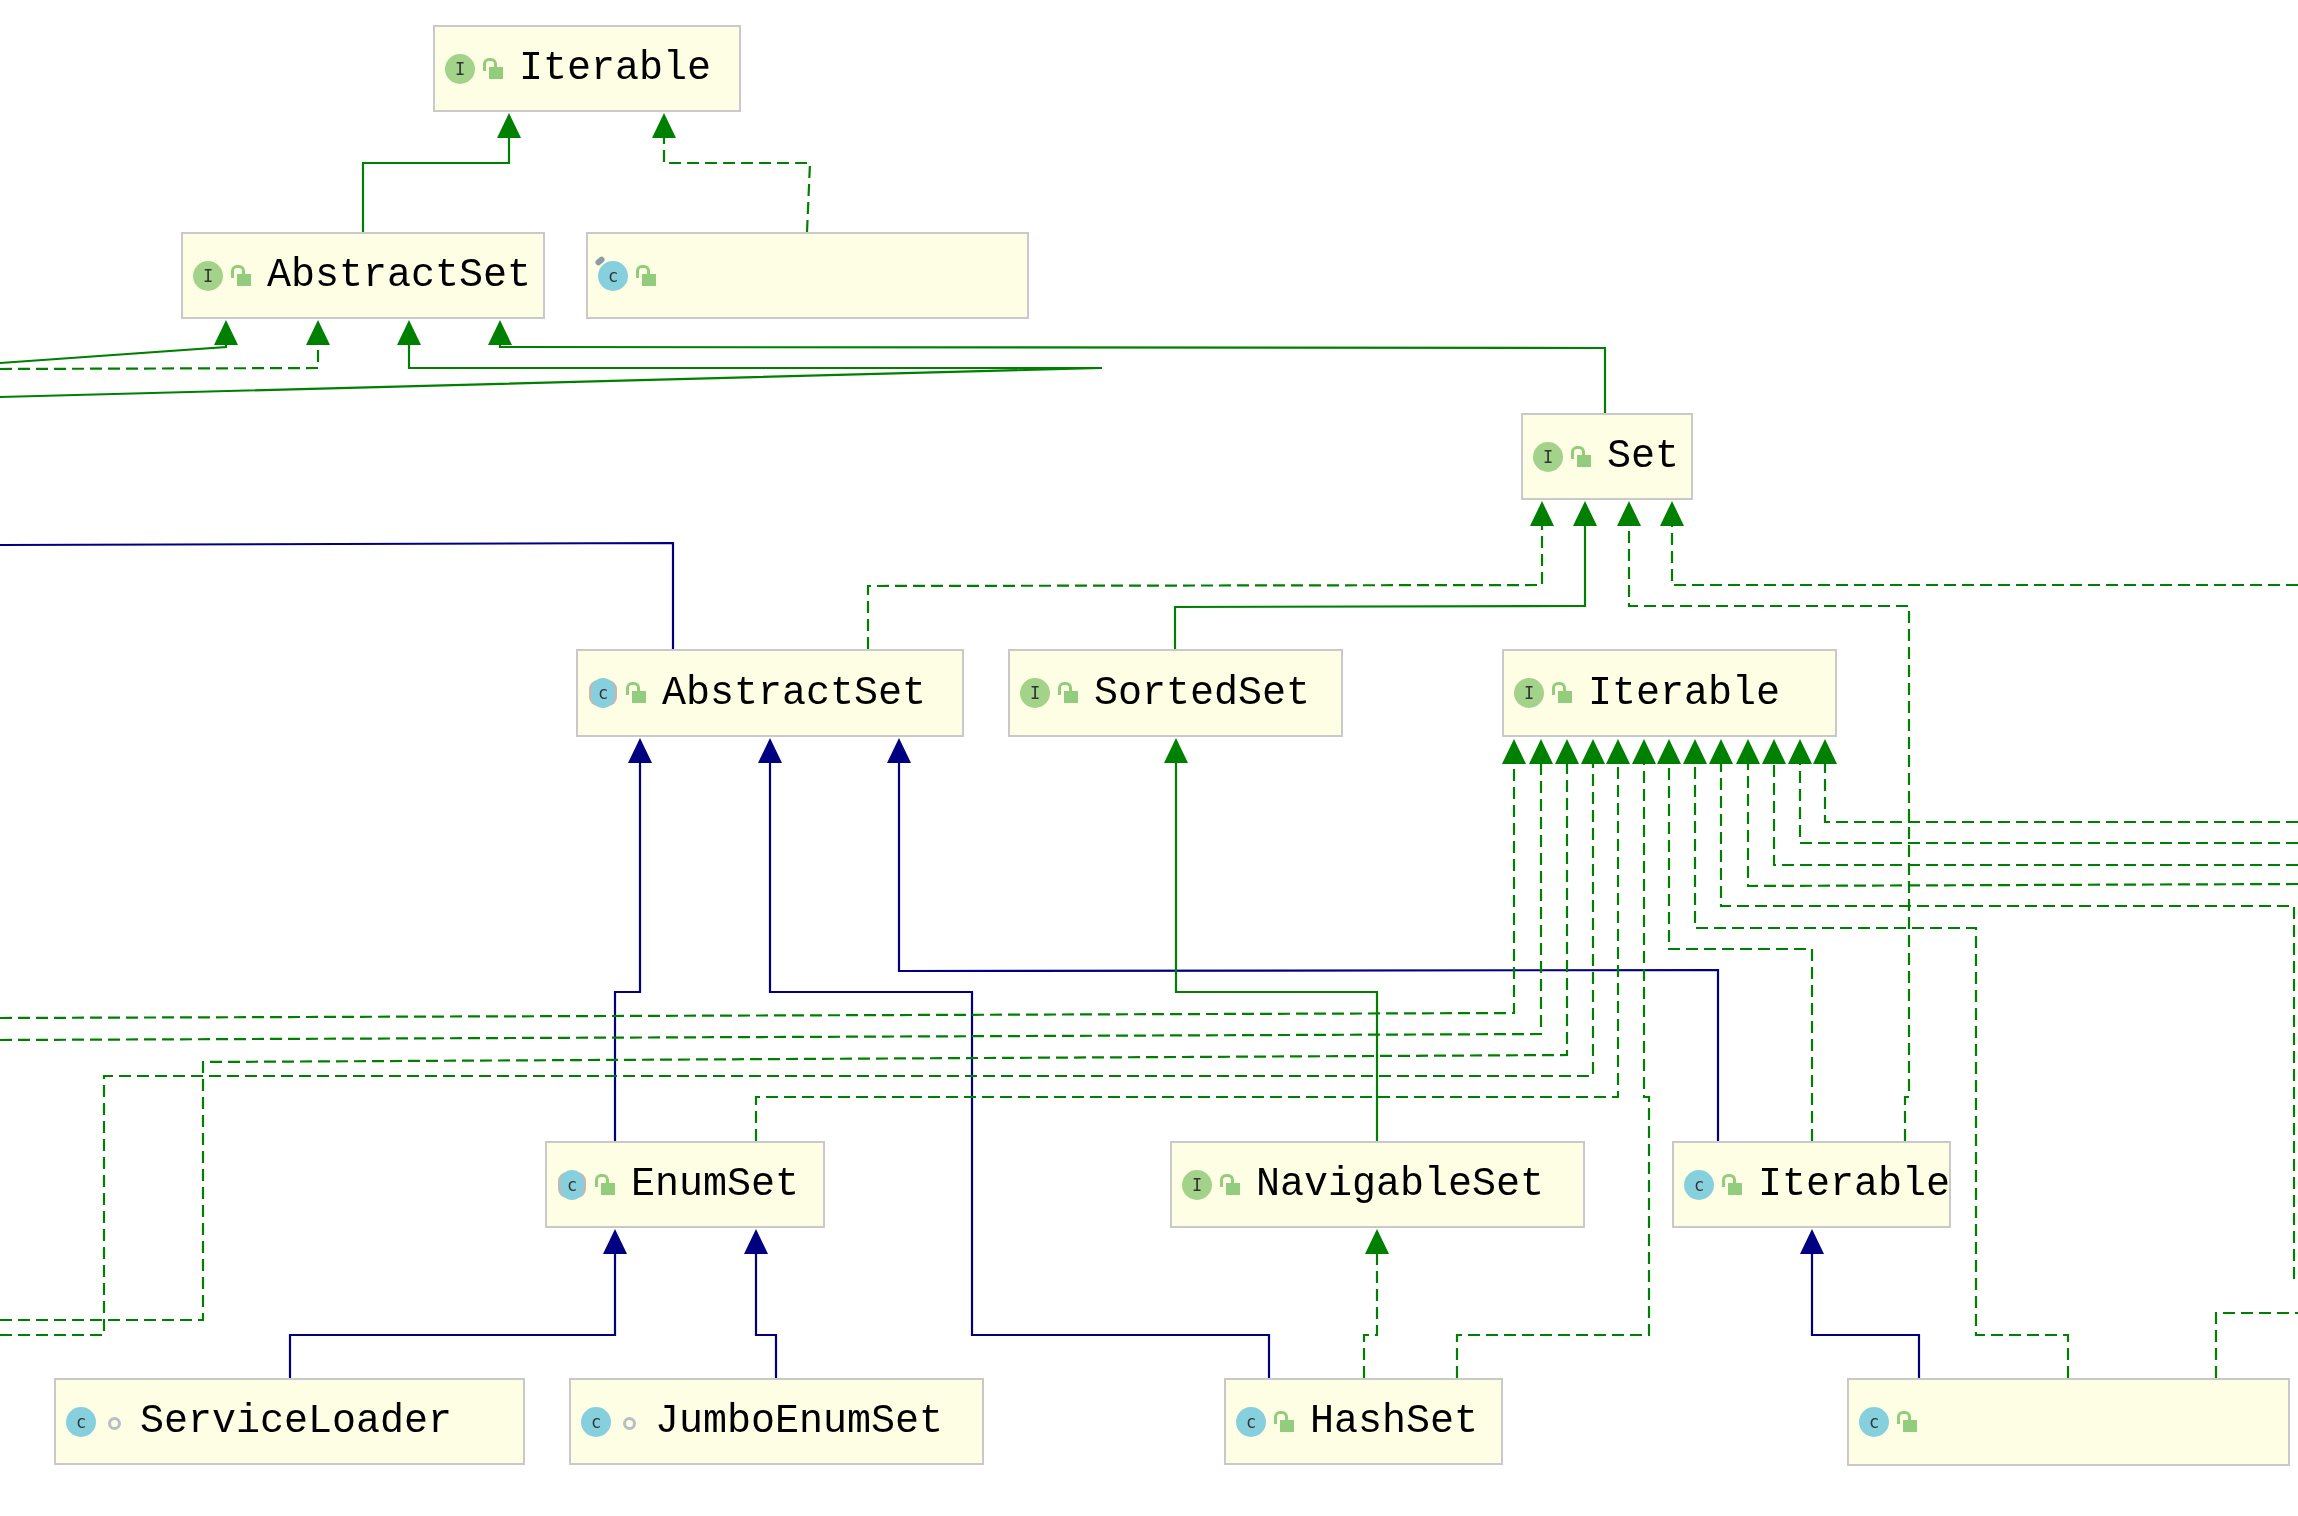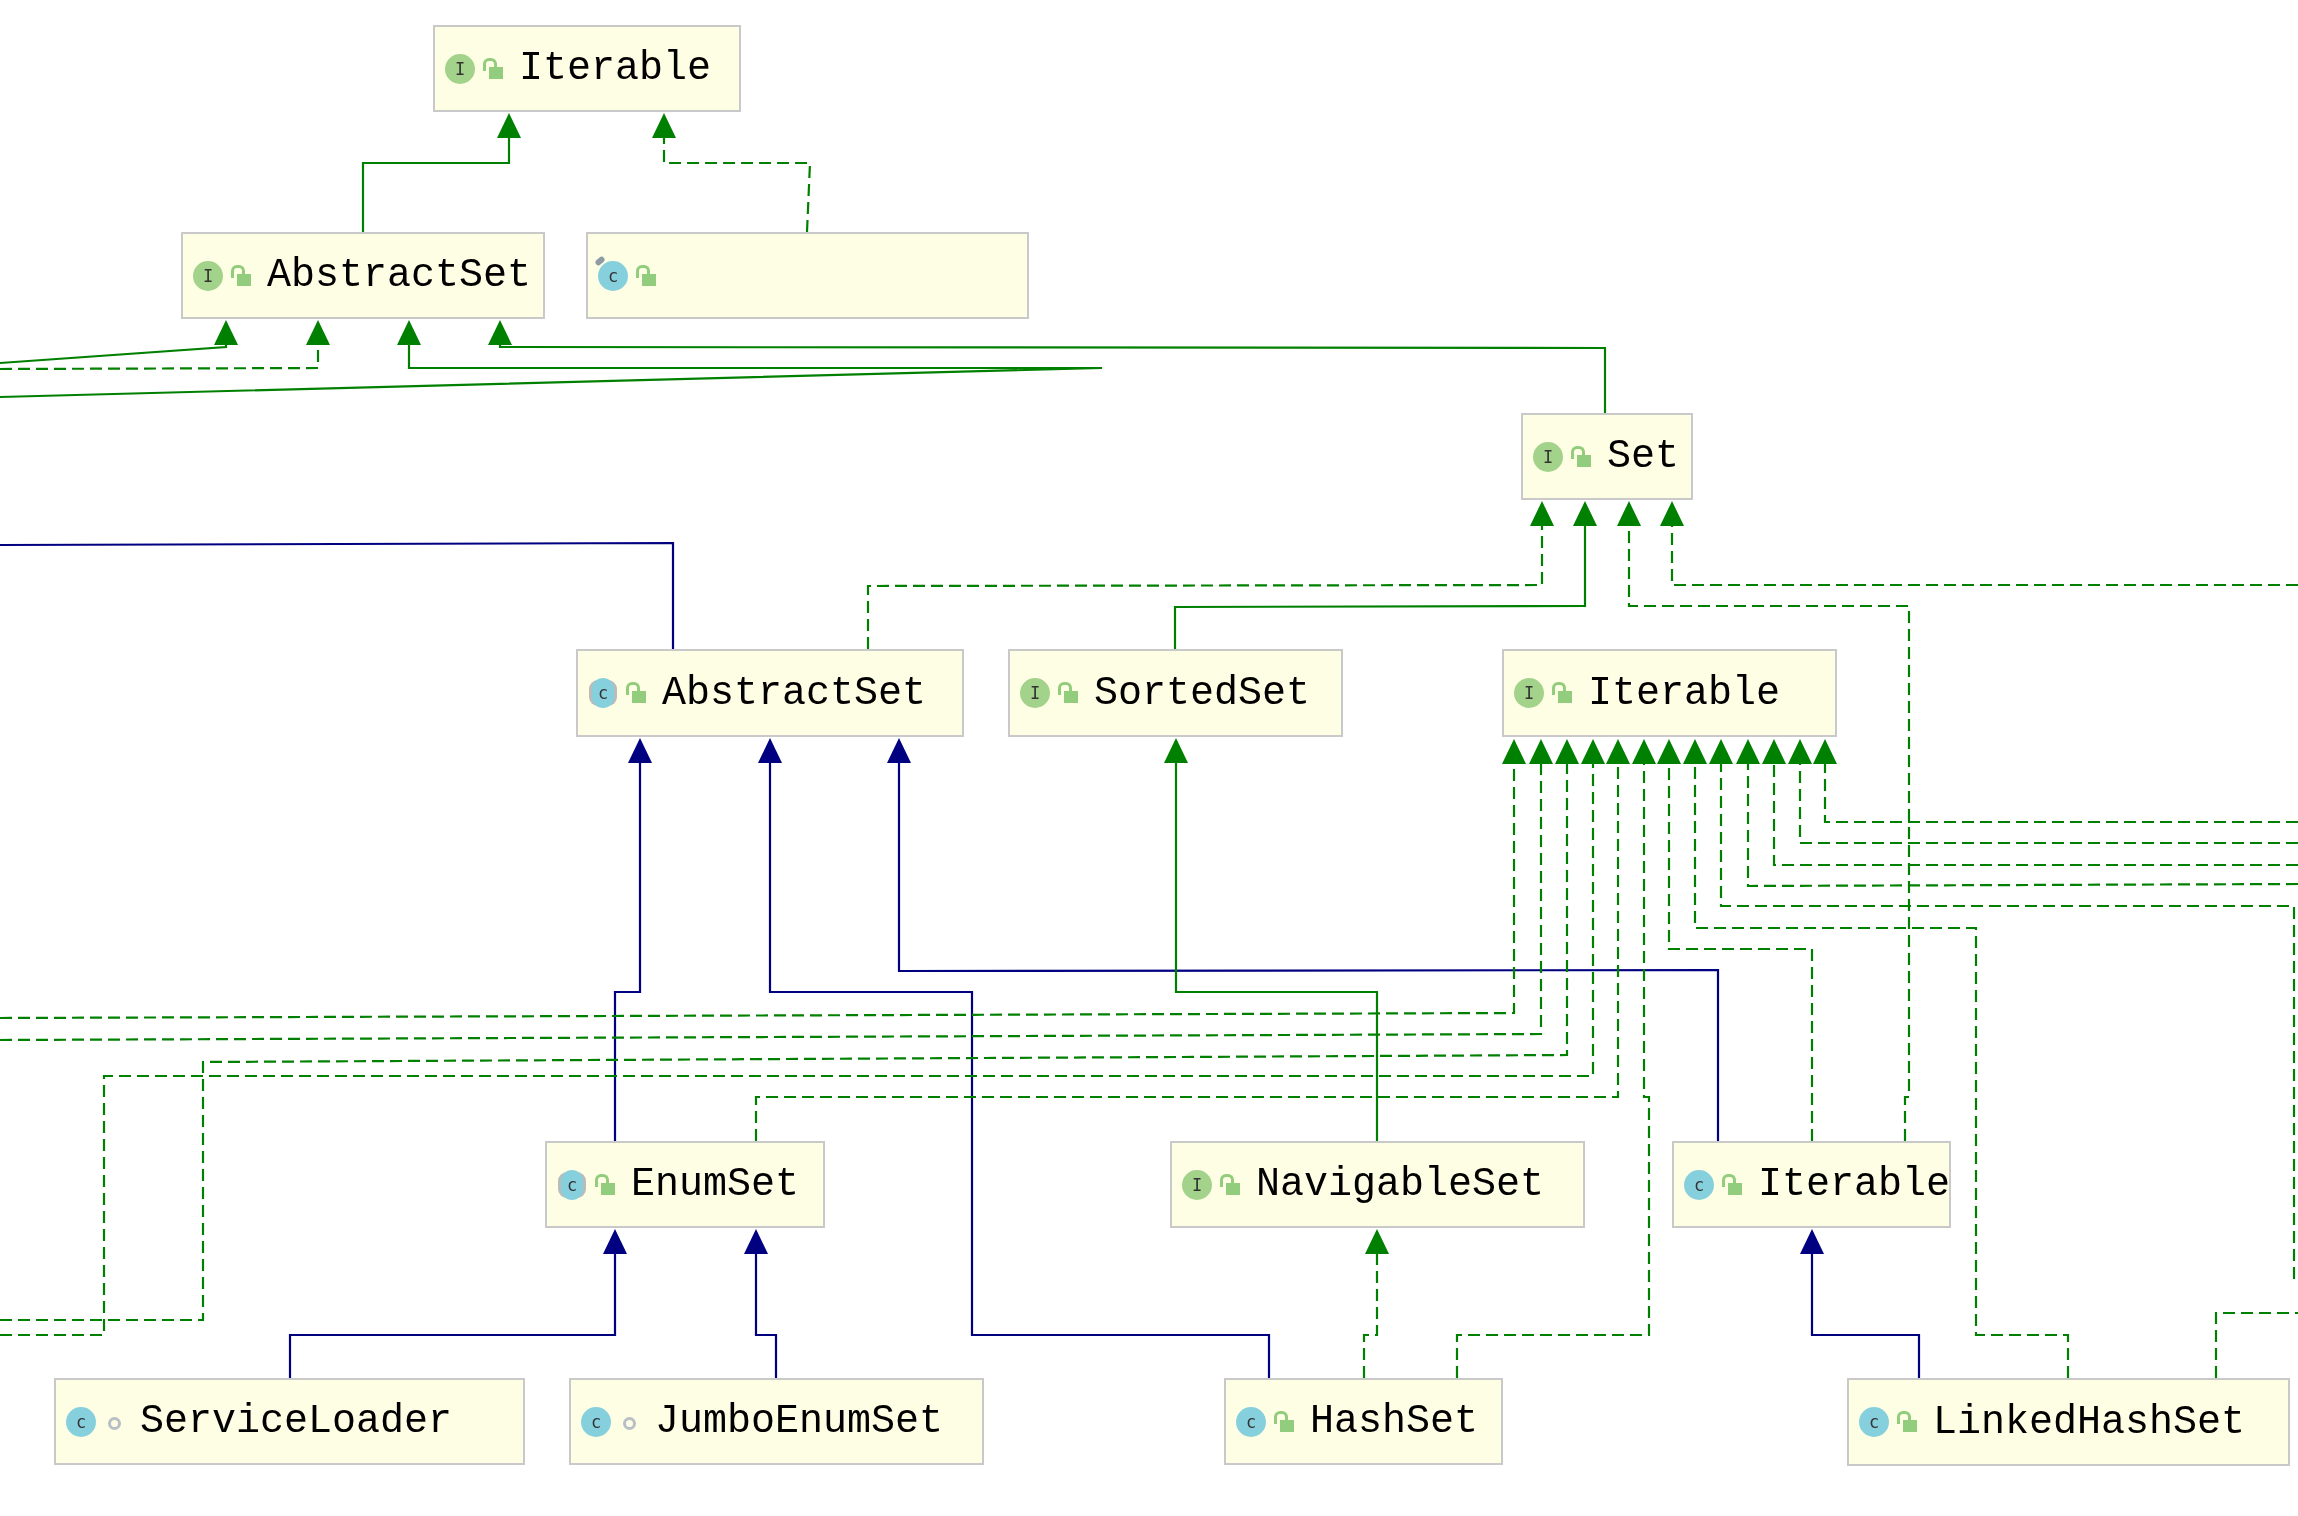--- a/index.html
+++ b/index.html
@@ -170,15 +170,14 @@
       <span class="label">JumboEnumSet</span>
     </div>
     <div class="node" style="left: 1224px; top: 1378px; width: 279px; height: 87px;">
       <span class="kind class">c</span>
       <span class="vis public"></span>
       <span class="label">HashSet</span>
     </div>
     <div class="node" style="left: 1847px; top: 1378px; width: 443px; height: 88px;">
       <span class="kind class">c</span>
       <span class="vis public"></span>
-      <span class="label">LinkedHashSet</span>
     </div>
   </div>
 
 </body></html>

